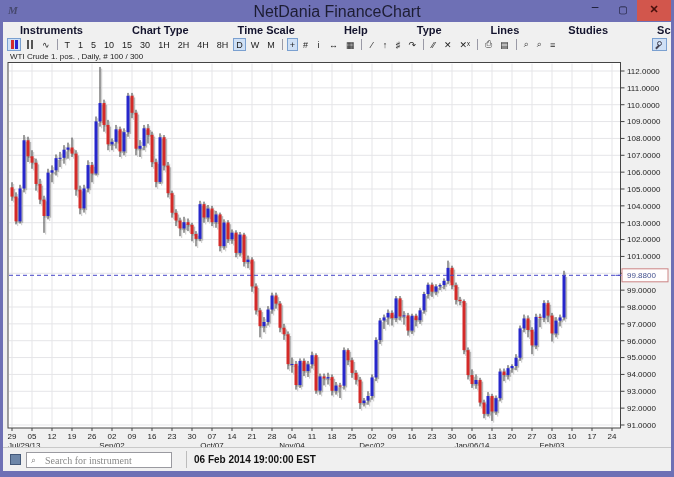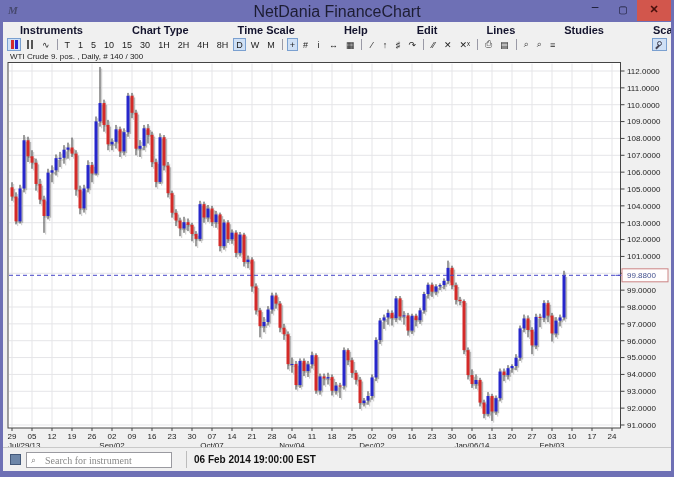--- a/index.html
+++ b/index.html
@@ -70,21 +70,21 @@
     <div class="win-btn btn-min">–</div>
     <div class="win-btn btn-max">▢</div>
     <div class="win-btn btn-close">✕</div>
   </div>
 
   <div class="menubar">
       <span class="menu-item">Instruments</span>
       <span class="menu-item">Chart Type</span>
       <span class="menu-item">Time Scale</span>
       <span class="menu-item">Help</span>
-      <span class="menu-item">Edit</span>
+      <span class="menu-item">Type</span>
       <span class="menu-item">Lines</span>
       <span class="menu-item">Studies</span>
       <span class="menu-item">Scale</span>
       <span class="menu-item">Settings</span>
       <span class="menu-item">Help</span>
     </div>
 
   <div class="toolbar">
     <span class="tb-btn pin-btn">
         <span class="pin-glyph"></span>
@@ -129,21 +129,21 @@
       <span class="tb-btn">✕ˣ</span>
       <span class="tb-sep"></span>
       <span class="tb-btn">⎙</span>
       <span class="tb-btn">▤</span>
       <span class="tb-sep"></span>
       <span class="tb-btn">⌕</span>
       <span class="tb-btn">⌕</span>
       <span class="tb-btn">≡</span>
     </div>
 
-  <div class="chart-label">WTI Crude 9. pos. , Daily, # 140 / 300</div>
+  <div class="chart-label">WTI Crude 1. pos. , Daily, # 100 / 300</div>
 
   <div class="chart-wrap"><svg width="674" height="385" viewBox="0 0 674 385" xmlns="http://www.w3.org/2000/svg" font-family="Liberation Sans, sans-serif">
         <rect x="8" y="0.5" width="612.5" height="365.5" fill="#ffffff" stroke="#444" stroke-width="1"></rect>
         <g>
           <line x1="9" y1="362.99699999999996" x2="620" y2="362.99699999999996" stroke="#e5e5e8" stroke-width="1"></line>
           <line x1="9" y1="346.14" x2="620" y2="346.14" stroke="#e5e5e8" stroke-width="1"></line>
           <line x1="9" y1="329.283" x2="620" y2="329.283" stroke="#e5e5e8" stroke-width="1"></line>
           <line x1="9" y1="312.426" x2="620" y2="312.426" stroke="#e5e5e8" stroke-width="1"></line>
           <line x1="9" y1="295.56899999999996" x2="620" y2="295.56899999999996" stroke="#e5e5e8" stroke-width="1"></line>
           <line x1="9" y1="278.712" x2="620" y2="278.712" stroke="#e5e5e8" stroke-width="1"></line>

